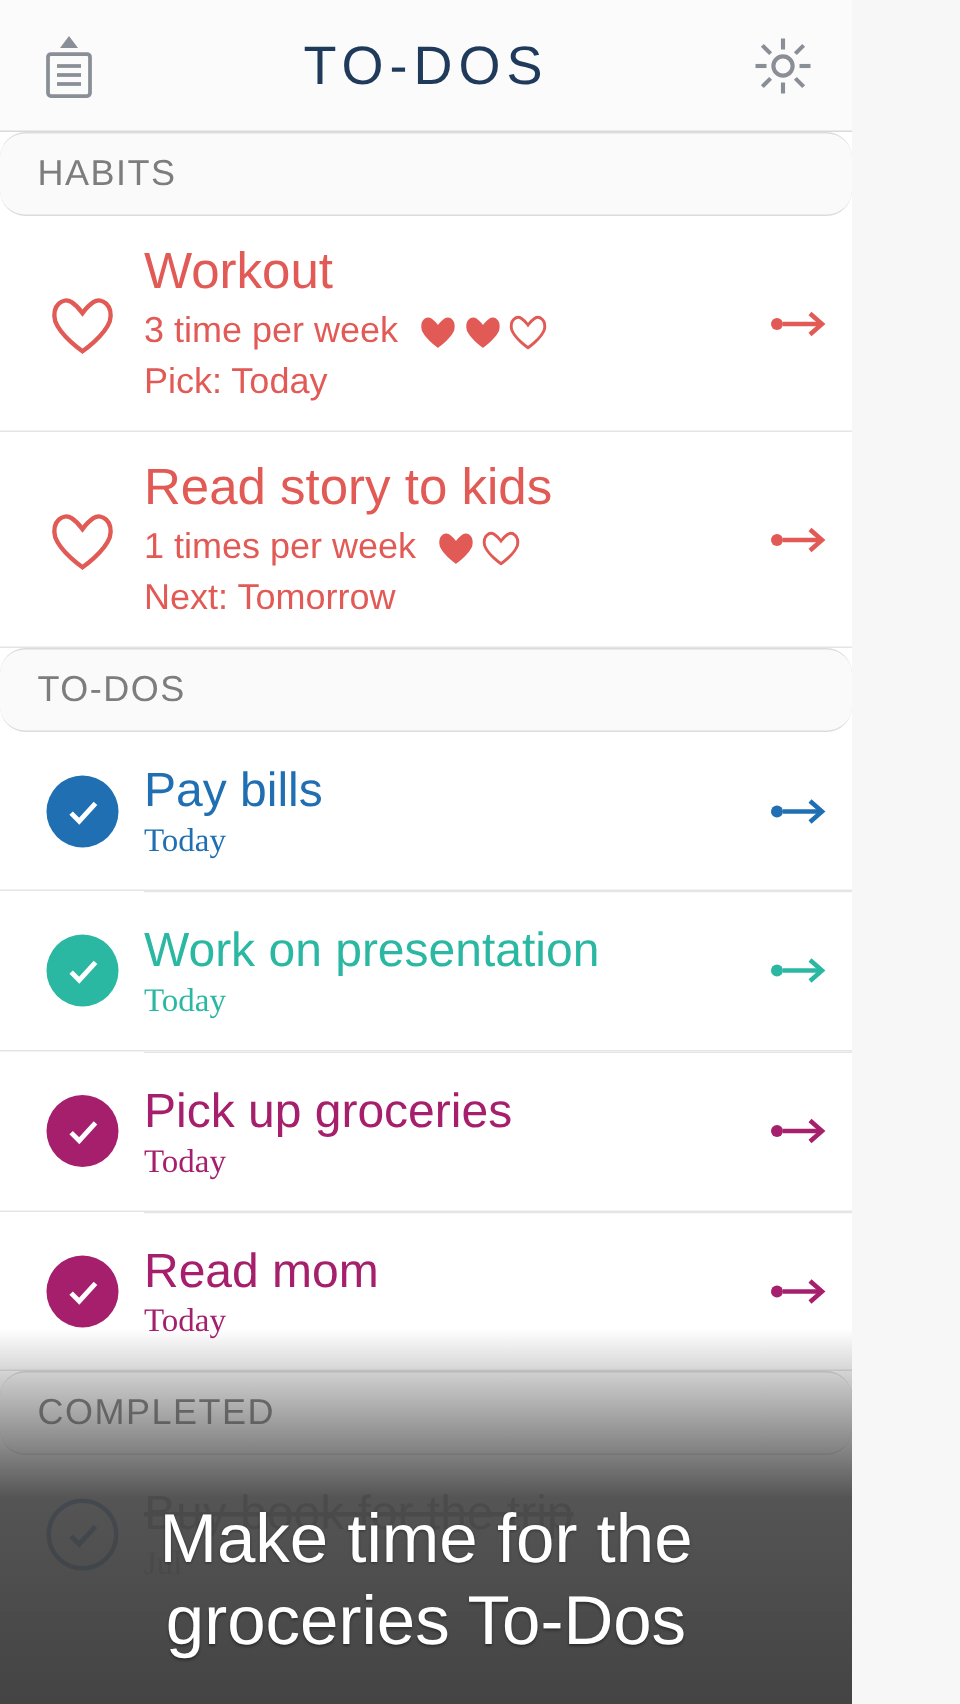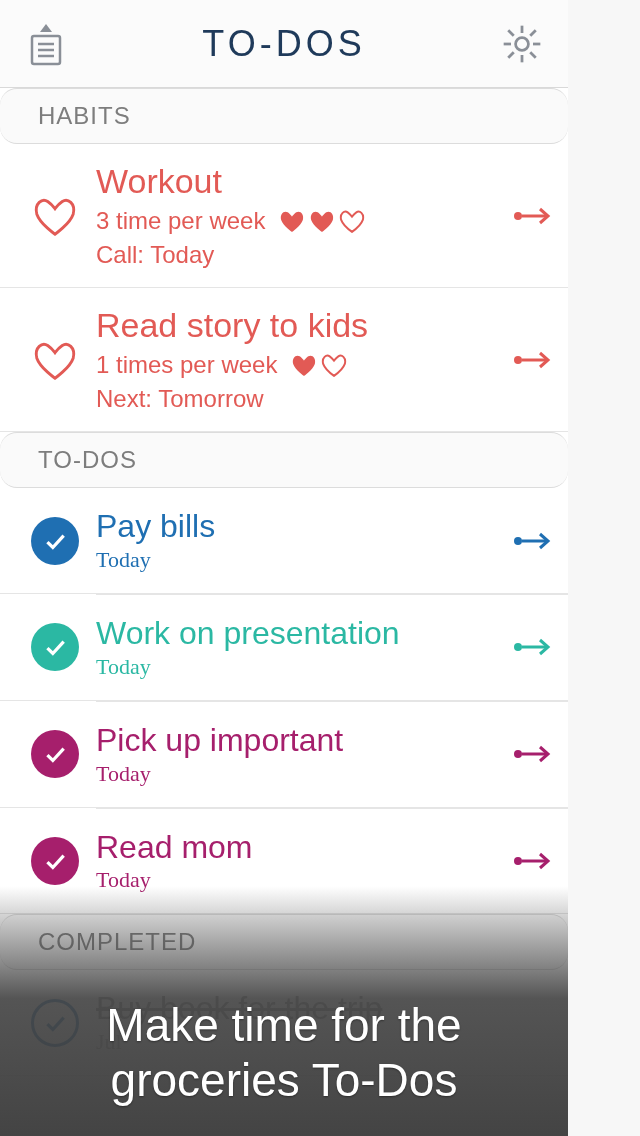--- a/index.html
+++ b/index.html
@@ -3,21 +3,21 @@
 <meta charset="utf-8">
 <style>
   * { box-sizing: border-box; margin: 0; padding: 0; }
   html, body { width: 640px; height: 1136px; overflow: hidden; font-family: -apple-system, "Helvetica Neue", Helvetica, Arial, sans-serif; background: #f7f7f7; }
   .screen { width: 568px; height: 1136px; position: relative; background: #fff; }
   
   .header { height: 88px; display: flex; align-items: center; justify-content: space-between; padding: 0 18px; background: #fbfbfb; border-bottom: 1px solid #d9d9d9; }
   .header-title { font-size: 36px; font-weight: 300; letter-spacing: 4px; color: #1f3a5a; }
   .menu-btn, .gear-btn { width: 56px; height: 56px; display: flex; align-items: center; justify-content: center; color: #6b7078; }
   
-  .section-header { height: 56px; display:flex; align-items:center; padding: 0 38px; background: #fafafa; border-top:1px solid #dcdcdc; border-bottom:1px solid #dcdcdc; color:#7d7d7d; font-size:24px; font-weight:400; letter-spacing:1px;border-radius:17px;}
+  .section-header { height: 56px; display:flex; align-items:center; padding: 0 25px; background: #fafafa; border-top:1px solid #dcdcdc; border-bottom:1px solid #dcdcdc; color:#7d7d7d; font-size:24px; font-weight:400; letter-spacing:1px;border-radius:17px;}
   
   .row { display:flex; align-items:center; padding: 18px 12px 18px 20px; border-bottom:1px solid #e5e5e5; background:#fff; position:relative; }
   .row .icon-slot { width: 70px; display:flex; align-items:center; justify-content:center; }
   .row .body { flex:1; padding-left: 6px; }
   .row .disclosure { width: 60px; display:flex; align-items:center; justify-content:flex-end; }
   .title-lg { font-size: 34px; font-weight: 300; line-height: 1.15; }
   .sub { font-size: 24px; font-weight: 300; margin-top: 6px; }
   .habit .title-lg, .habit .sub { color: #e25a55; }
   .hearts { display:inline-flex; gap: 4px; margin-left: 14px; vertical-align: -3px;}
   .todo-blue .title-lg, .todo-blue .sub { color:#1f6fb2; }
@@ -92,21 +92,21 @@
               <path d="M12 21s-8-5.5-10-11C.5 4 5 1 8 3c2 1.3 4 4 4 4s2-2.7 4-4c3-2 7.5 1 6 7-2 5.5-10 11-10 11z" fill="#e25a55"></path>
             </svg>
         <svg width="26" height="24" viewBox="0 0 24 22">
               <path d="M12 21s-8-5.5-10-11C.5 4 5 1 8 3c2 1.3 4 4 4 4s2-2.7 4-4c3-2 7.5 1 6 7-2 5.5-10 11-10 11z" fill="#e25a55"></path>
             </svg>
         <svg width="26" height="24" viewBox="0 0 24 22">
               <path d="M12 21s-8-5.5-10-11C.5 4 5 1 8 3c2 1.3 4 4 4 4s2-2.7 4-4c3-2 7.5 1 6 7-2 5.5-10 11-10 11z" fill="none" stroke="#e25a55" stroke-width="1.8"></path>
             </svg>
       </span>
     </div>
-    <div class="sub">Call: Today</div>
+    <div class="sub">Pick: Today</div>
   </div>
   <div class="disclosure">
     <svg width="44" height="20" viewBox="0 0 44 20">
       <circle cx="6" cy="10" r="4" fill="#e25a55"></circle>
           <line x1="10" y1="10" x2="34" y2="10" stroke="#e25a55" stroke-width="3"></line>
           <polyline points="28,3 36,10 28,17" fill="none" stroke="#e25a55" stroke-width="3"></polyline>
     </svg>
   </div>
 </div>
 
@@ -190,21 +190,21 @@
 
 <div class="row todo todo-magenta">
   <div class="icon-slot">
         <div class="check check-magenta">
           <svg viewBox="0 0 24 24">
             <polyline points="5,13 10,18 20,7" fill="none" stroke="#fff" stroke-width="3"></polyline>
           </svg>
         </div>
       </div>
   <div class="body">
-    <div class="title-lg">Pick up important</div>
+    <div class="title-lg">Pick up groceries</div>
     <div class="sub">Today</div>
   </div>
   <div class="disclosure">
         <svg width="44" height="20" viewBox="0 0 44 20">
           <circle cx="6" cy="10" r="4" fill="#a61f6c"></circle>
           <line x1="10" y1="10" x2="34" y2="10" stroke="#a61f6c" stroke-width="3"></line>
           <polyline points="28,3 36,10 28,17" fill="none" stroke="#a61f6c" stroke-width="3"></polyline>
         </svg>
       </div>
 </div>

